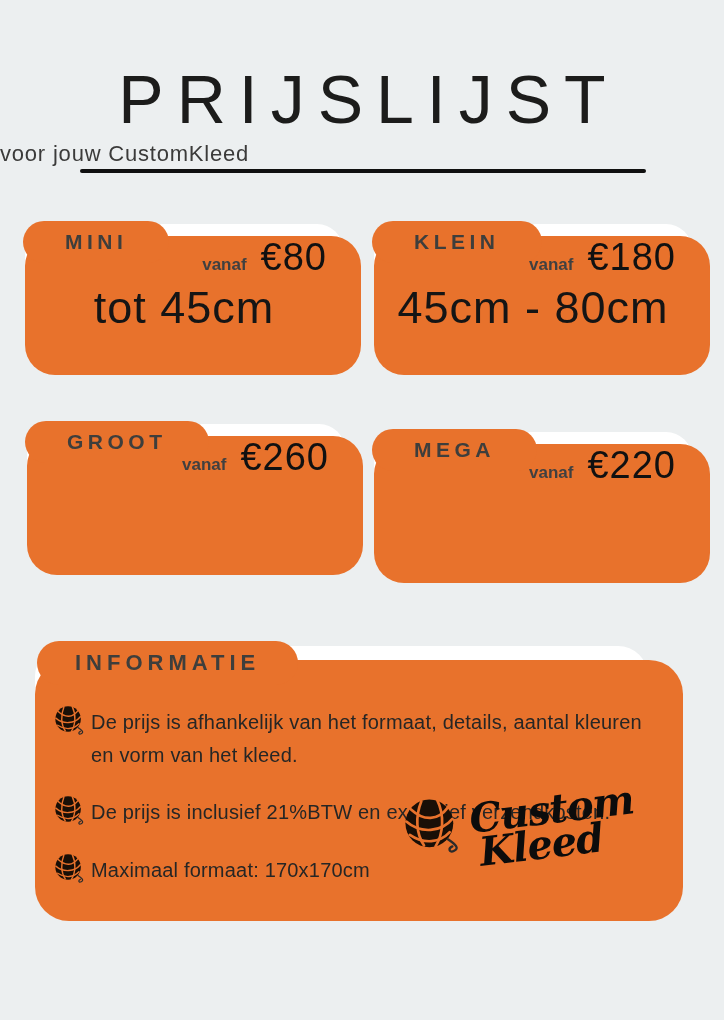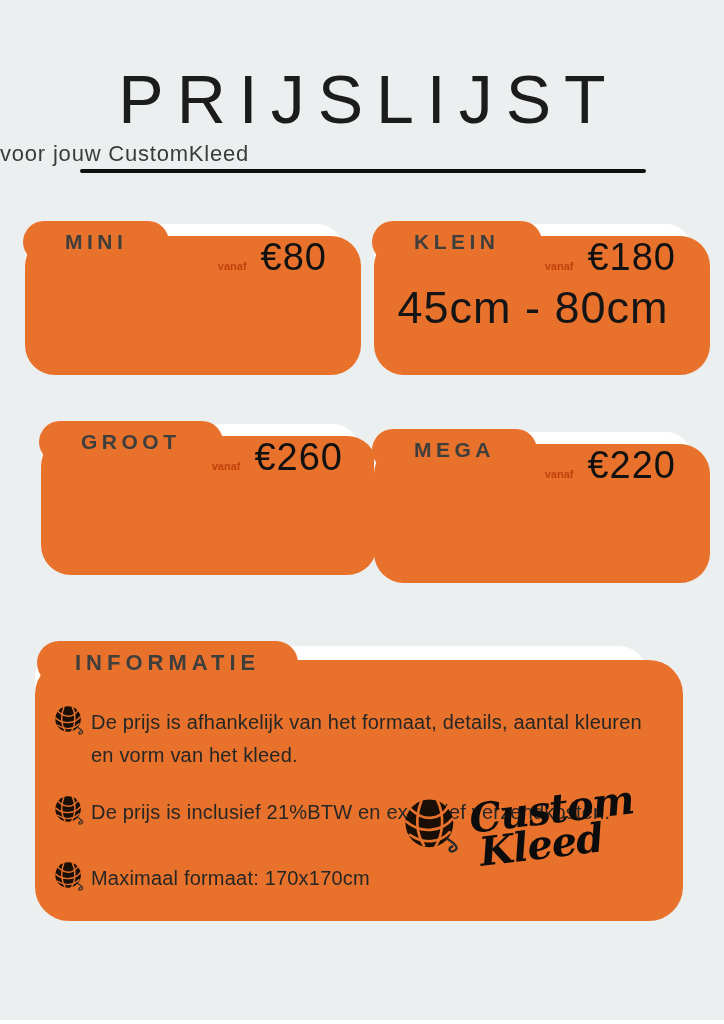--- a/index.html
+++ b/index.html
@@ -36,35 +36,35 @@
     position:absolute;width:318px;height:134px;background:#fff;
     border-radius:26px;z-index:0;
   }
   .card::before{
     content:"";position:absolute;z-index:-1;
     top:12px;left:0;right:-18px;bottom:-17px;
     background:var(--orange);border-radius:30px;
   }
   .card-0{left:25px;top:224px;}
   .card-1{left:374px;top:224px;}
-  .card-2{left:41px;top:424px;}
+  .card-2{left:27px;top:424px;}
   .card-3{left:374px;top:432px;}
 
   .pill{
     position:absolute;top:-3px;left:-2px;height:42px;
     background:var(--orange);border-radius:22px;
     display:flex;align-items:center;justify-content:center;
     padding:0 42px;color:var(--pill-ink);
     font-size:21px;font-weight:600;letter-spacing:4.5px;white-space:nowrap;
   }
   .vanaf-group{
     position:absolute;top:12px;right:16px;
     display:flex;align-items:baseline;gap:14px;
   }
-  .vanaf{font-size:11px;font-weight:700;color:#c2410c;}
+  .vanaf{font-size:17px;font-weight:700;color:#404040;}
   .price{font-size:38px;font-weight:400;color:#111;letter-spacing:1px;}
   .range{
     position:absolute;top:58px;left:0;width:100%;text-align:center;
     font-size:45px;font-weight:400;color:#151515;letter-spacing:1px;
     white-space:nowrap;
   }
 
   
   .info-card{
     position:absolute;left:35px;top:646px;width:613px;height:259px;
@@ -77,21 +77,21 @@
   }
   .info-card .pill{
     top:-5px;left:2px;height:44px;font-size:22px;letter-spacing:5px;
     padding:0 38px;
   }
   .info-row{
     position:absolute;left:18px;display:flex;align-items:flex-start;gap:5px;justify-content:center;
   }
   .info-row-0{top:60px;}
   .info-row-1{top:150px;}
-  .info-row-2{top:216px;}
+  .info-row-2{top:208px;}
   .bullet-icon{width:33px;height:33px;flex:0 0 33px;margin-top:-2px;}
   .bullet-text{
     font-size:20px;line-height:33px;color:#262625;width:556px;
     letter-spacing:.2px;
   }
   .info-row-2 .bullet-text{width:330px;}
 
   
   .logo{
     position:absolute;left:366px;top:146px;
@@ -132,20 +132,21 @@
   <div class="title">PRIJSLIJST</div>
   <div class="subtitle">voor jouw CustomKleed</div>
   <div class="divider"></div>
 
   <div class="card card-0">
     <div class="pill">MINI</div>
     <div class="vanaf-group">
       <span class="vanaf">vanaf</span>
       <span class="price">€80</span>
     </div>
+    <div class="range">tot 45cm</div>
   </div>
 
   <div class="card card-1">
     <div class="pill">KLEIN</div>
     <div class="vanaf-group">
       <span class="vanaf">vanaf</span>
       <span class="price">€180</span>
     </div>
     <div class="range">45cm - 80cm</div>
   </div>

